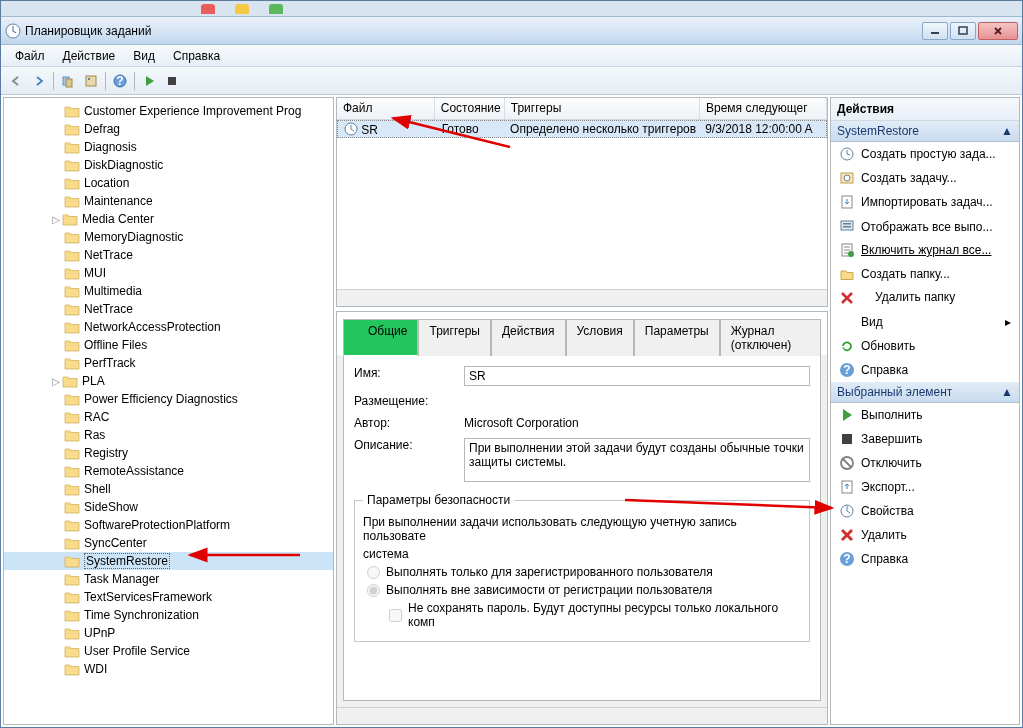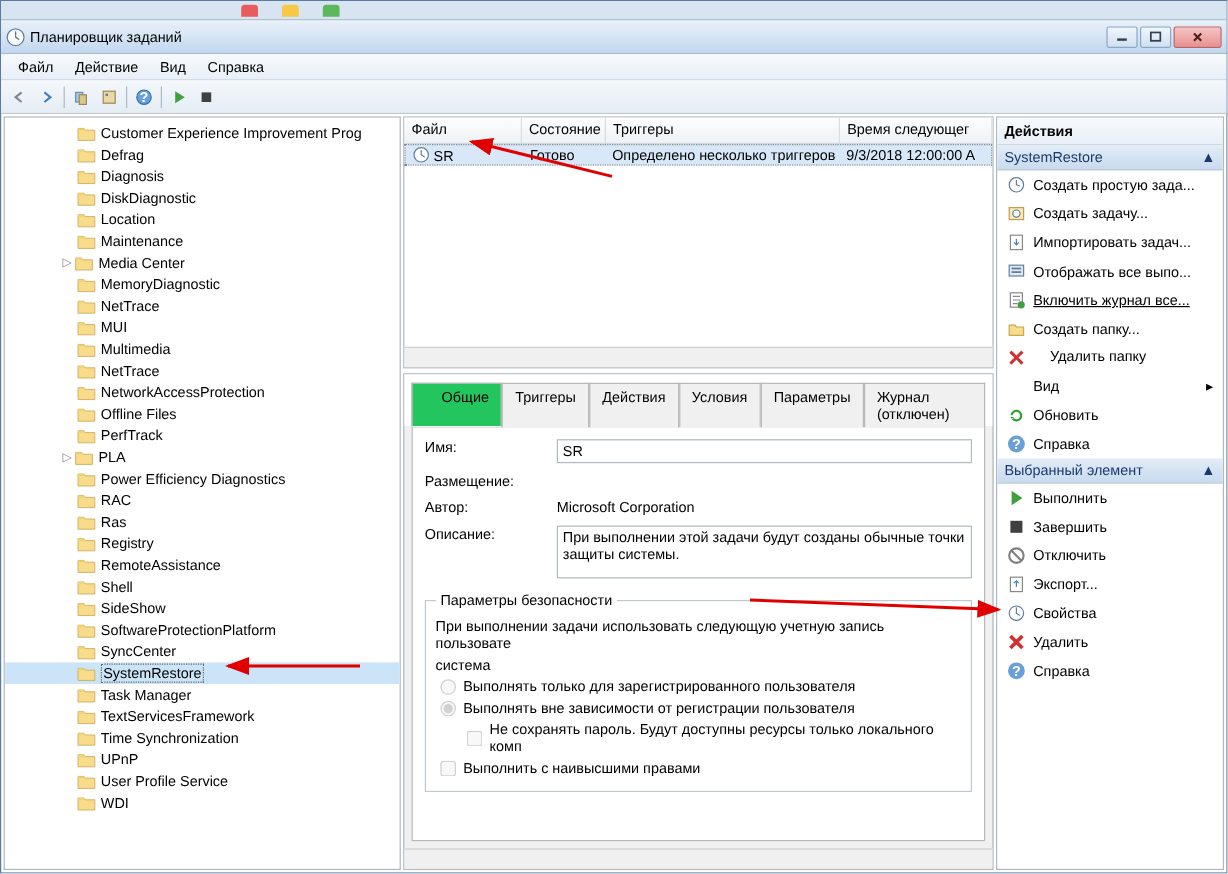--- a/index.html
+++ b/index.html
@@ -452,24 +452,20 @@
                 <input type="radio" name="r1" disabled="" style="">
                 <span>Выполнять только для зарегистрированного пользователя</span>
               </div>
             <div class="radio-row">
                 <input type="radio" name="r1" checked="" disabled="" style="">
                 <span>Выполнять вне зависимости от регистрации пользователя</span>
               </div>
             <div class="check-row indent">
                 <input type="checkbox" disabled="" style="">
                 <span>Не сохранять пароль. Будут доступны ресурсы только локального комп</span>
-              </div>
-            <div class="check-row">
-                <input type="checkbox" disabled="" style="">
-                <span>Выполнить с наивысшими правами</span>
               </div>
           </fieldset>
         </div>
         <div class="detail-hscroll"></div>
       </div>
 
     </div>
 
     <div class="actions-pane">
       <div class="ap-title">Действия</div>

